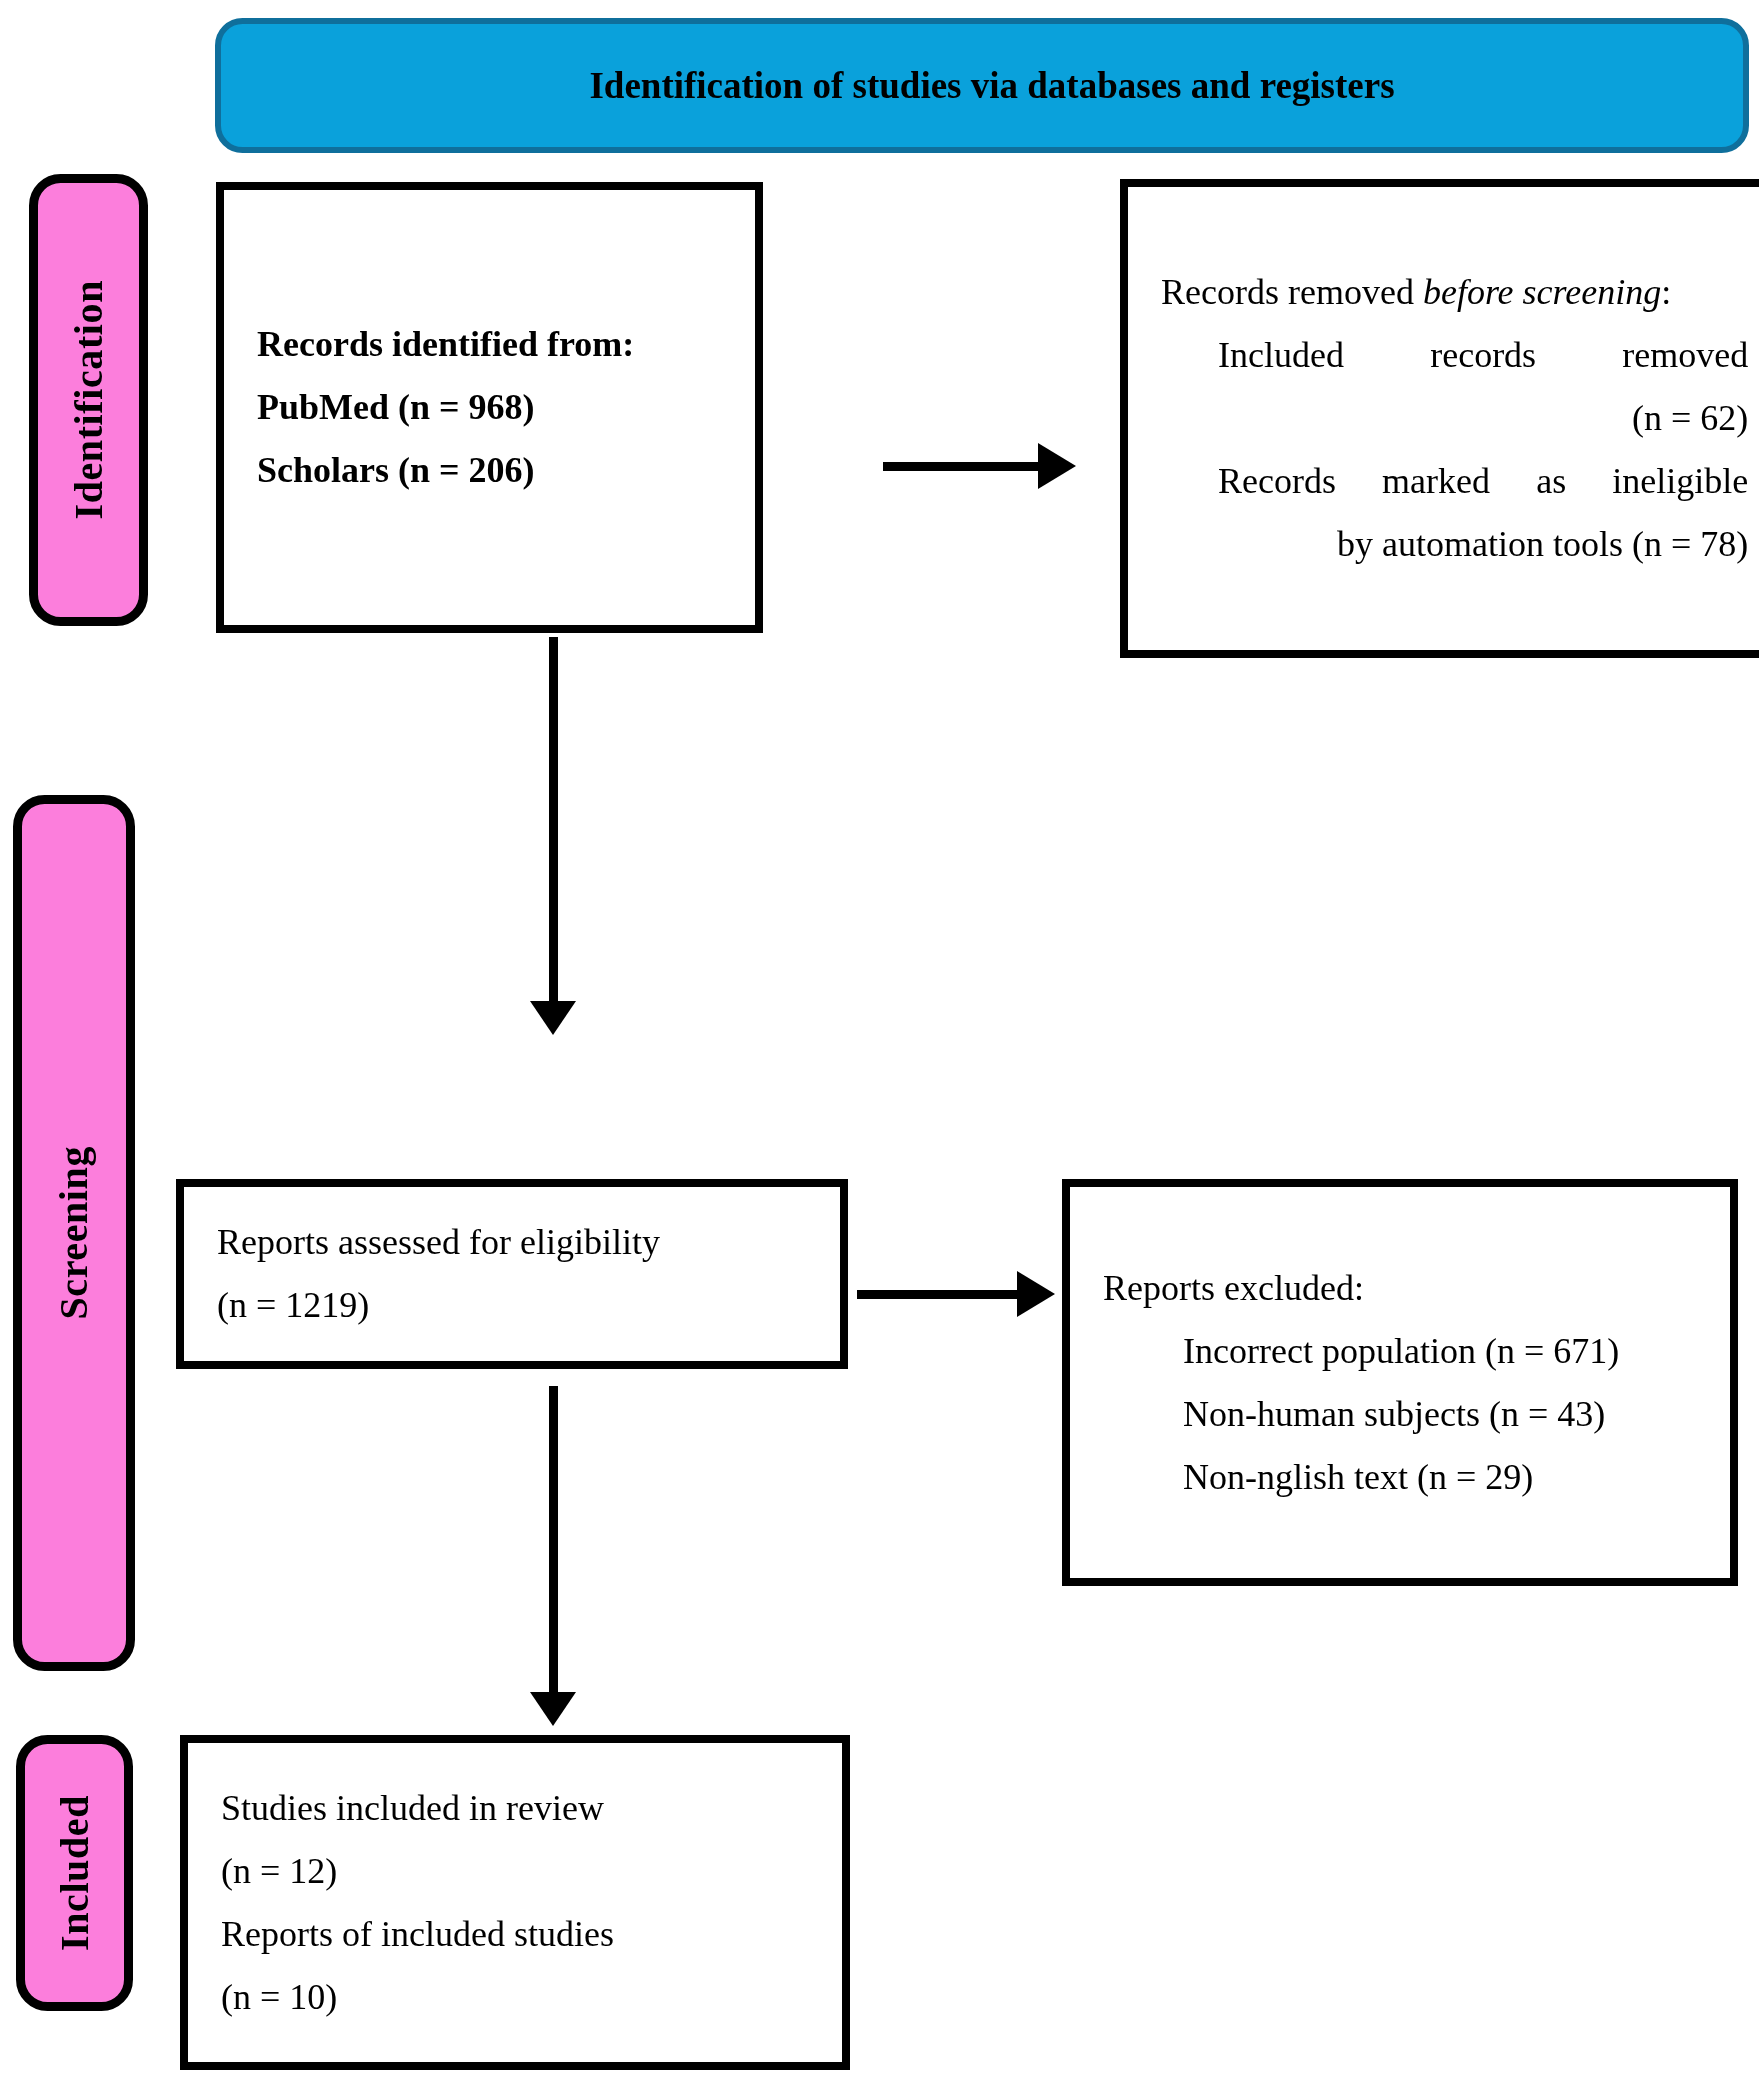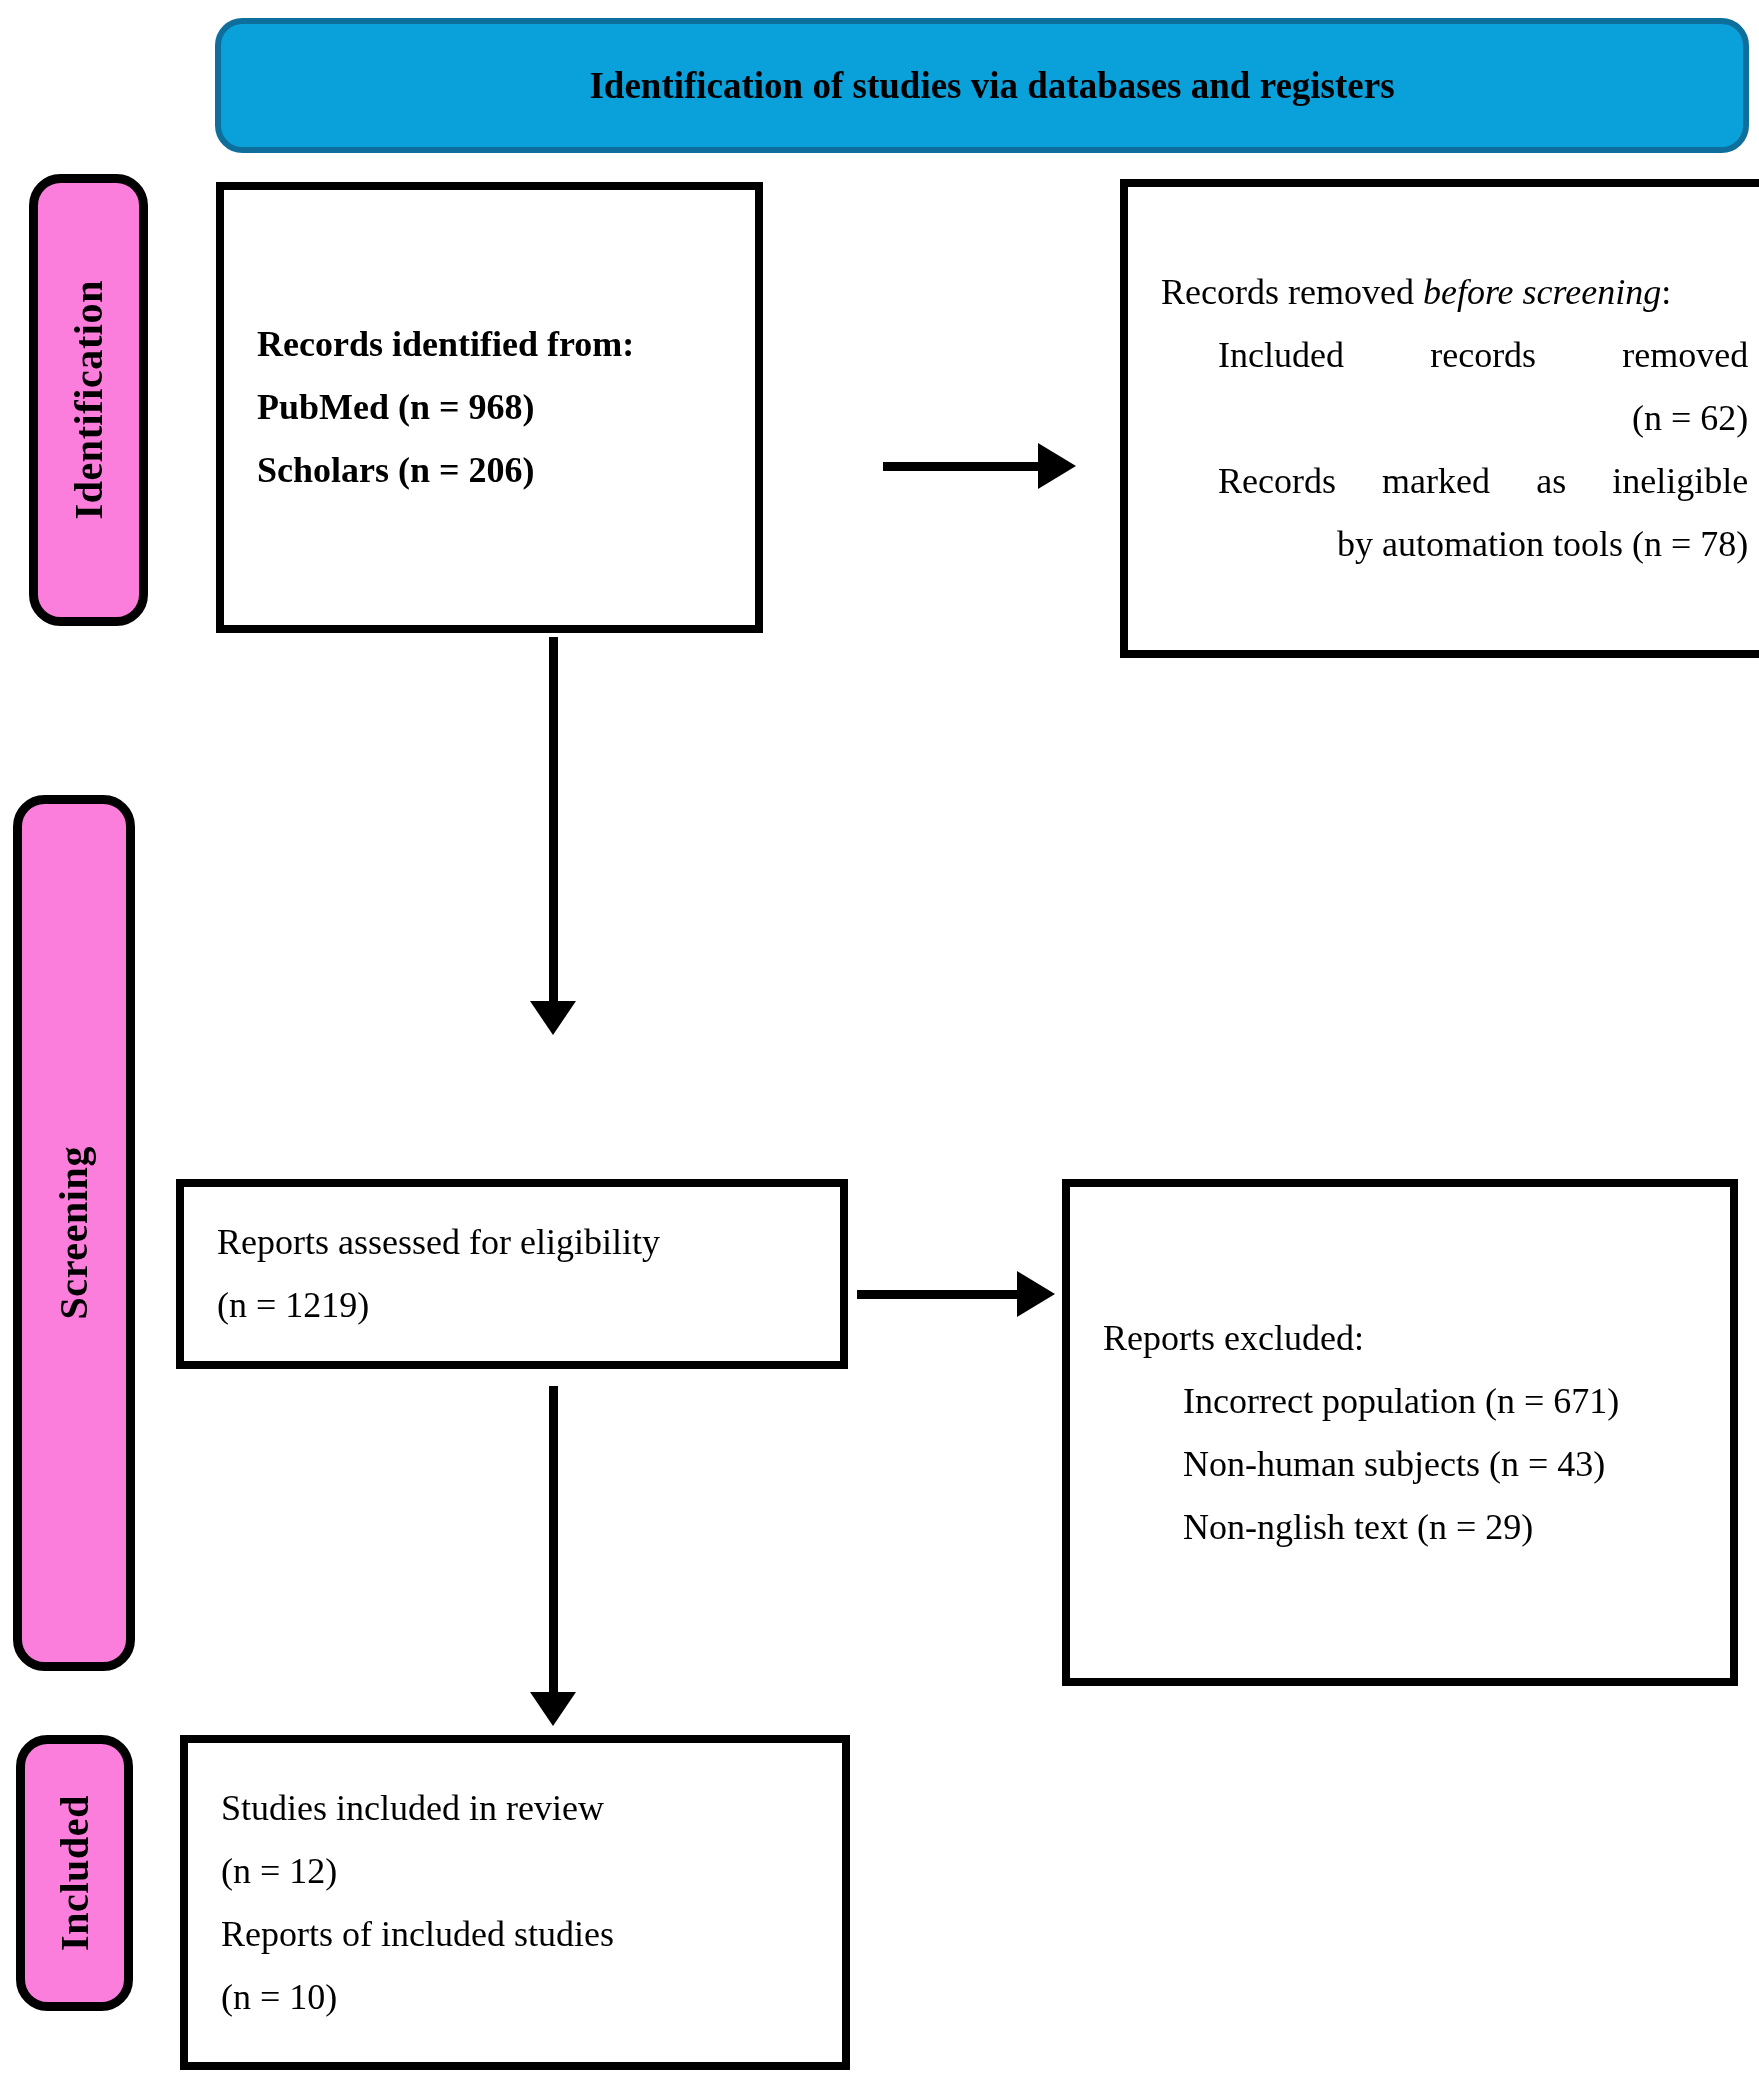--- a/index.html
+++ b/index.html
@@ -55,21 +55,21 @@
   .wbox {
     position:absolute;
     background:#fff;
     border: 8px solid var(--box-border);
     display:flex; flex-direction:column; justify-content:center;
     padding: 0 26px 0 33px;
   }
   #box-identified { left:216px;  top:182px;  width:547px; height:451px;font-weight:bold; }
   #box-removed    { left:1077px; top:179px;  width:668px; height:479px;margin-left:43px; }
   #box-assessed   { left:176px;  top:1179px; width:672px; height:190px; }
-  #box-excluded   { left:1062px; top:1179px; width:676px; height:507px; }
+  #box-excluded   { left:1062px; top:1179px; width:676px; height:407px; }
   #box-included   { left:180px;  top:1735px; width:670px; height:335px; }
 
   .line { line-height:63px; }
   .indent1 { }
   .indent2 { margin-left:80px; white-space:nowrap; }
   .ital { font-style: italic; }
   .hang { display:block; line-height:63px; margin-left:57px; margin-right:5.7px; }
   .hang .l1 { display:block; text-align:justify; text-align-last:justify; }
   .hang .l2 { display:block; text-align:right; }
 

